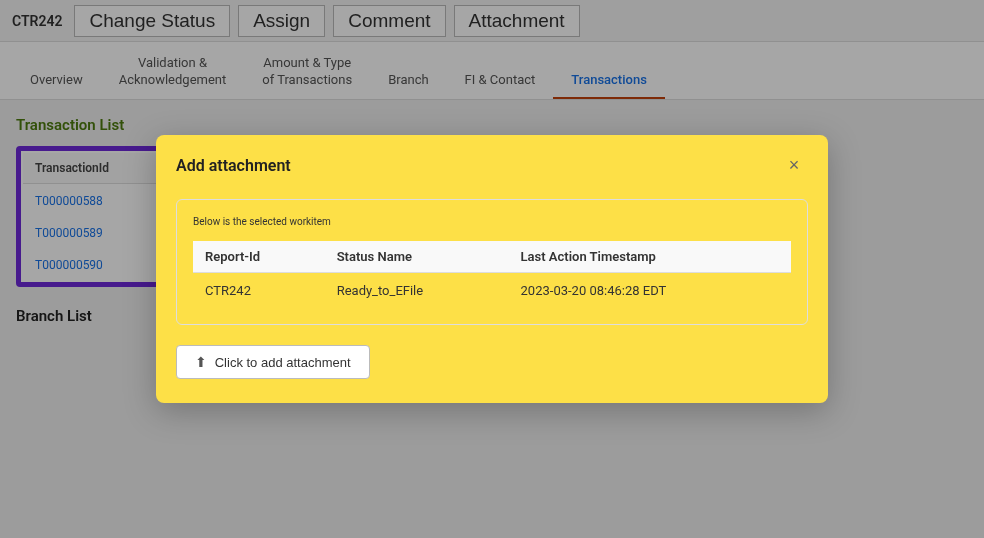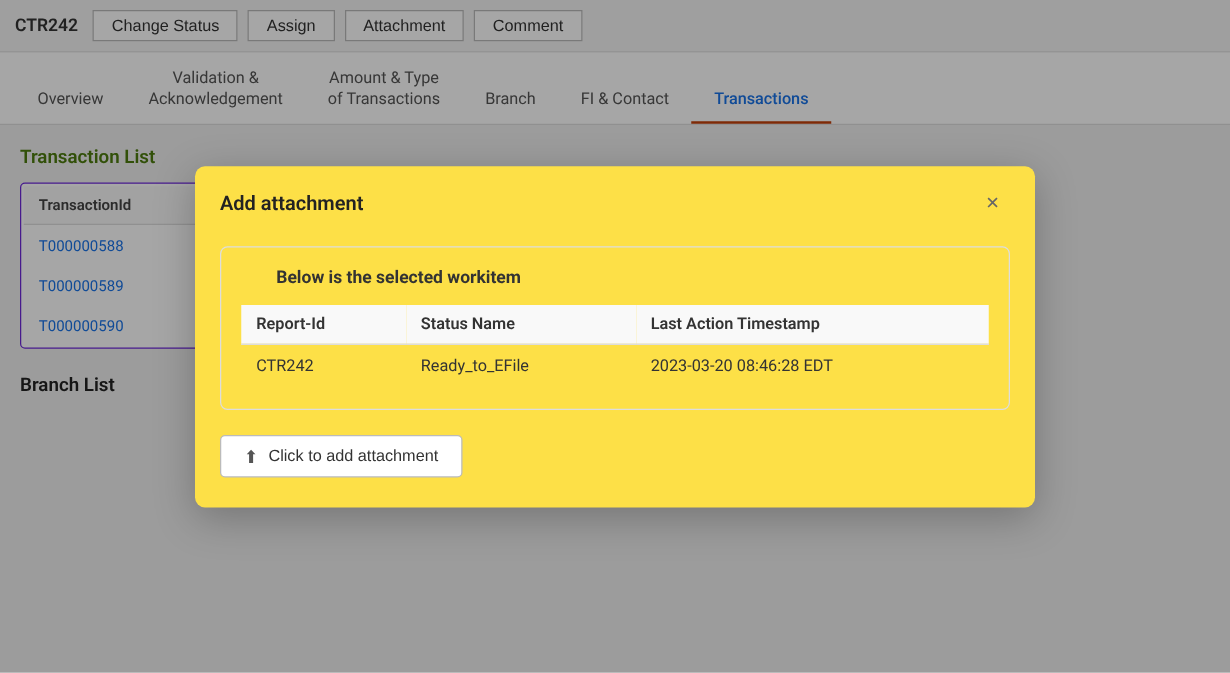--- a/index.html
+++ b/index.html
@@ -28,21 +28,21 @@
       font-size: 14px;
       color: #333;
       margin-right: 4px;
     }
     .toolbar-btn {
       padding: 4px 14px;
       border: 1px solid #bbb;
       border-radius: 0;
       background: #fff;
       cursor: pointer;
-      font-size: 13px;
+      font-size: 19px;
       color: #333;
     }
 
     
     .nav-tabs {
       display: flex;
       align-items: flex-end;
       padding: 0 12px;
       background: #fff;
       border-bottom: 1px solid #ddd;
@@ -76,21 +76,21 @@
     .section-title {
       font-weight: 600;
       font-size: 15px;
       color: #4d7c0f;
       margin-bottom: 12px;
     }
 
     .content-table {
       background: #fff;
       border-radius: 4px;
-      border: 1px solid #6d28d9;
+      border: 5px solid #6d28d9;
       width: 260px;
     }
     .content-table th {
       font-size: 12px;
       font-weight: 600;
       color: #444;
       padding: 8px 12px;
       text-align: left;
       background: #f9f9f9;
       border-bottom: 1px solid #ddd;
@@ -167,25 +167,24 @@
     }
 
     .workitem-section {
       border: 1px solid #ddd;
       border-radius: 6px;
       padding: 16px;
       margin-bottom: 20px;
     }
 
     .workitem-label {
-      font-size: 14px;
-      font-weight: 700;
+      font-size: 10px;
+      font-weight: 400;
       color: #333;
       margin-bottom: 14px;
-      margin-left: 28px;
     }
 
     .workitem-table {
       width: 100%;
       border-collapse: collapse;
     }
     .workitem-table th {
       text-align: left;
       font-size: 13px;
       font-weight: 600;
@@ -218,22 +217,22 @@
       color: #555;
     }
   </style>
 </head>
 <body>
 
 <div class="toolbar">
   <span class="toolbar-id">CTR242</span>
   <button class="toolbar-btn">Change Status</button>
   <button class="toolbar-btn">Assign</button>
+  <button class="toolbar-btn">Comment</button>
   <button class="toolbar-btn">Attachment</button>
-  <button class="toolbar-btn">Comment</button>
 </div>
 
 <div class="nav-tabs">
   <div class="nav-tab">Overview</div>
   <div class="nav-tab" style="white-space: pre-line;">Validation &amp;
 Acknowledgement</div>
   <div class="nav-tab" style="white-space: pre-line;">Amount &amp; Type
 of Transactions</div>
   <div class="nav-tab">Branch</div>
   <div class="nav-tab">FI &amp; Contact</div>

